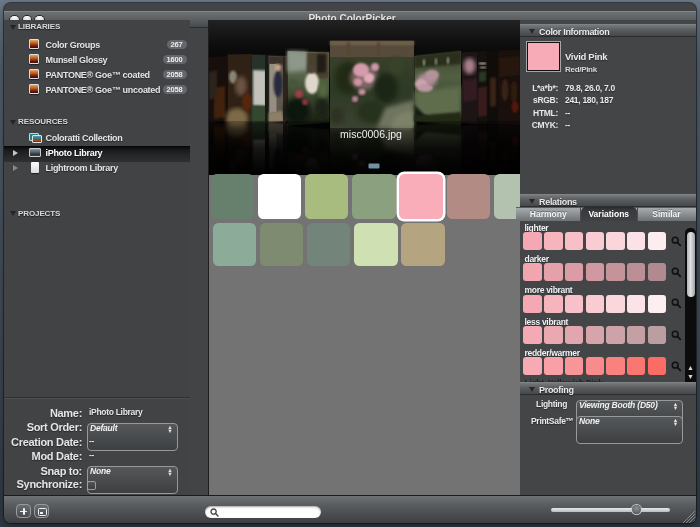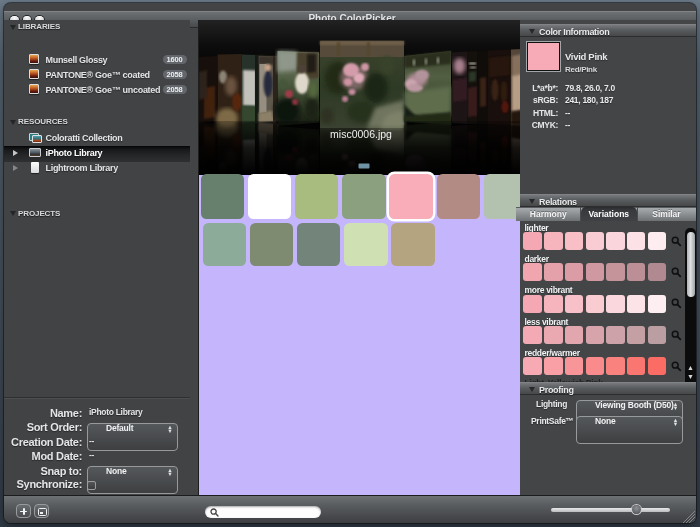--- a/index.html
+++ b/index.html
@@ -39,25 +39,25 @@
     background:#63676b; color:#eceef0; font-size:7.5px; font-weight:bold; letter-spacing:-0.2px; }
   .licon { position:absolute; left:25px; top:2px; width:10px; height:10px; border:1px solid #ddd; border-radius:1px;
     background:linear-gradient(180deg,#e8a850 0%,#c05a20 40%,#6b1d0e 75%,#3a100a 100%); box-shadow:0 1px 1px rgba(0,0,0,.5); }
   .selrow { position:absolute; left:0; width:186px; height:15px;
     background:linear-gradient(180deg,#0b0c0d 0%,#191a1c 20%,#242628 55%,#2e3032 100%); box-shadow:0 -1px 0 #070708; }
   
   .fline { position:absolute; font-size:8.5px; letter-spacing:-0.3px; font-weight:bold; color:#e4e5e7; text-shadow:0 1px 1px rgba(0,0,0,.45); }
   .flabel { position:absolute; width:78px; text-align:right; font-size:11px; letter-spacing:-0.3px; font-weight:bold; color:#e4e5e7; text-shadow:0 1px 1px rgba(0,0,0,.45); }
   .dropdown { position:absolute; height:28px; border:1px solid #97999b; border-radius:4px;
     background:linear-gradient(180deg,#55585a 0%,#3d3f41 100%);
-    font-size:8.5px; letter-spacing:-0.2px; font-weight:bold; color:#f0f1f2; line-height:9.5px; padding-left:18px; }
+    font-size:8.5px; letter-spacing:-0.2px; font-weight:bold; color:#f0f1f2; line-height:9.5px; padding-left:2px;font-style:italic; }
   .ddarrows { position:absolute; right:4px; top:1px; font-size:5.5px; color:#e2e3e4; line-height:4.4px; }
   .checkbox { position:absolute; width:9px; height:9px; border:1px solid #9b9ea0; border-radius:2px; background:linear-gradient(180deg,#535557 0%,#3b3d3f 100%); }
   
-  .center { position:absolute; left:194px; top:17px; width:330px; height:475px; background:#c4b5fd; }
+  .center { position:absolute; left:204px; top:17px; width:330px; height:475px; background:#737373; }
   .swatch { position:absolute; border-radius:5.5px; }
   
   .rpanel { position:absolute; left:516px; top:17px; width:176px; height:475px; background:#434547; }
   .phead {
     position:absolute; left:0; width:176px; height:13px;
     background:linear-gradient(180deg,#77797c 0%,#595c5f 45%,#464849 100%);
     border-top:1px solid #808386; border-bottom:1px solid #2b2d2f;
   }
   .phead .htxt { position:absolute; left:19px; top:2px; font-size:9px; letter-spacing:-0.3px; font-weight:bold; color:#e8e9ea; text-shadow:0 1px 1px rgba(0,0,0,.55); }
   .phead .tri-d { left:9px; top:4px; border-top-color:#26282a; }
@@ -81,20 +81,25 @@
     <div class="title">Photo ColorPicker</div>
     <div class="tl" style="left:6px;"></div>
     <div class="tl" style="left:18.5px;"></div>
     <div class="tl" style="left:31px;"></div>
   </div>
 
   <div class="sidebar">
 
     <div class="tri-d" style="left:6px; top:5px;"></div>
     <div class="shead" style="top:2px;">LIBRARIES</div>
+    <div class="srow" style="top:17px;">
+        <div class="licon"></div>
+        <div class="txt">Color Groups</div>
+        <div class="badge">267</div>
+      </div>
     <div class="srow" style="top:32px;">
         <div class="licon"></div>
         <div class="txt">Munsell Glossy</div>
         <div class="badge">1600</div>
       </div>
     <div class="srow" style="top:47px;">
         <div class="licon"></div>
         <div class="txt">PANTONE® Goe™ coated</div>
         <div class="badge">2058</div>
       </div>

